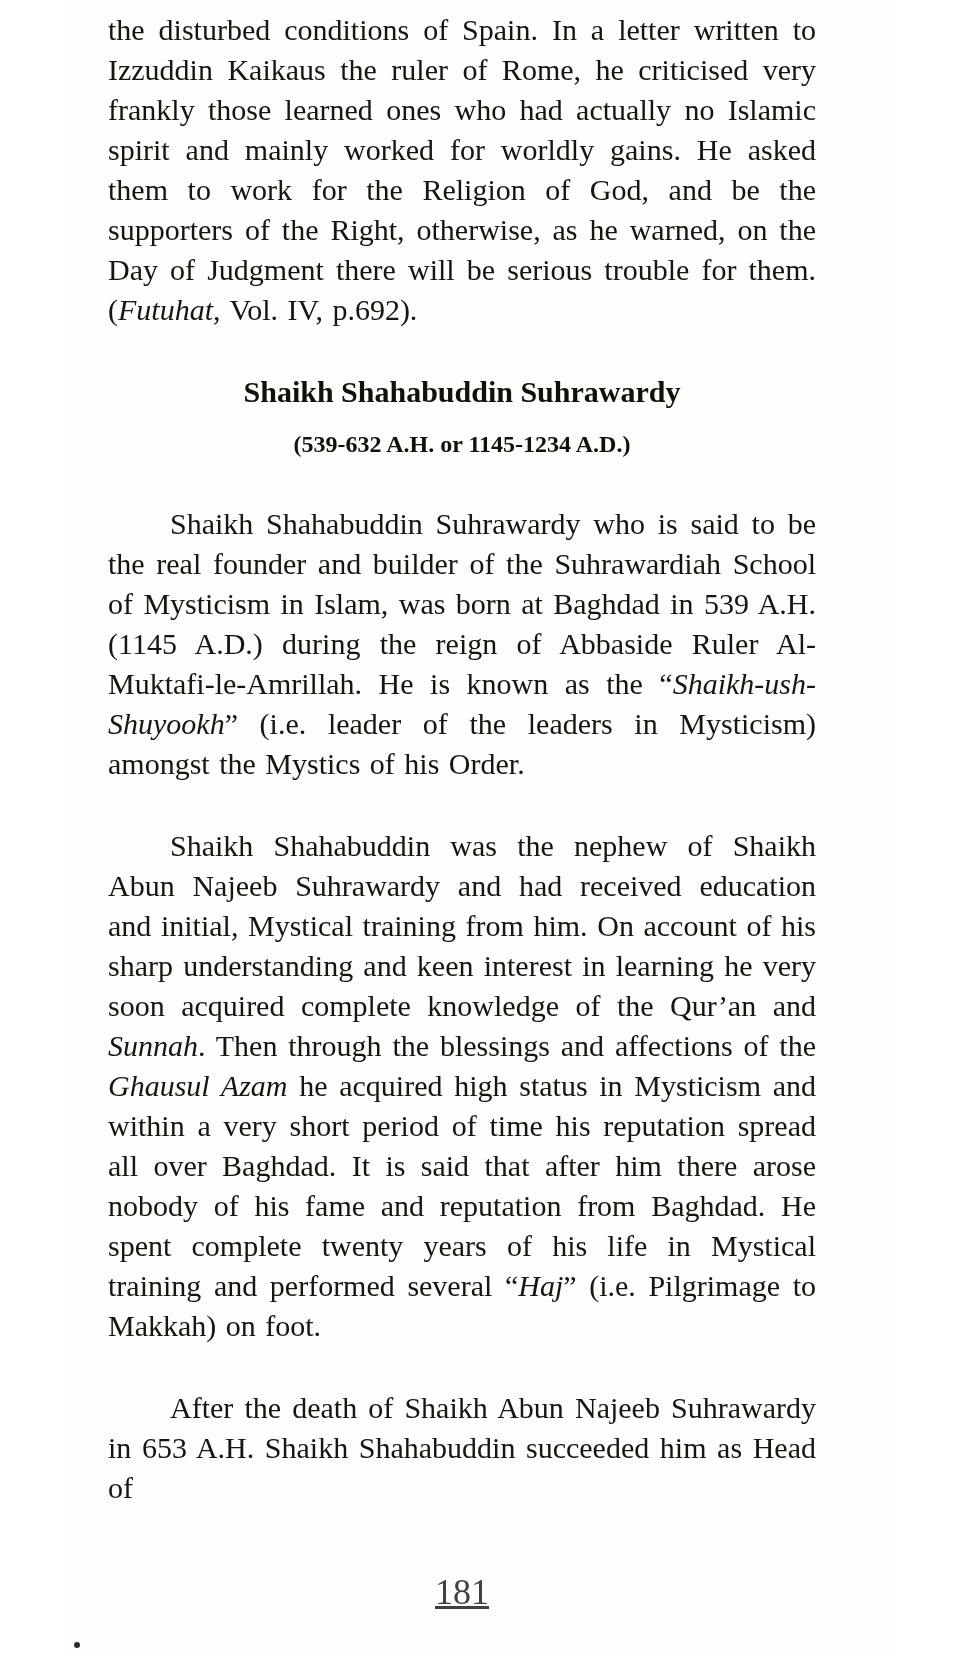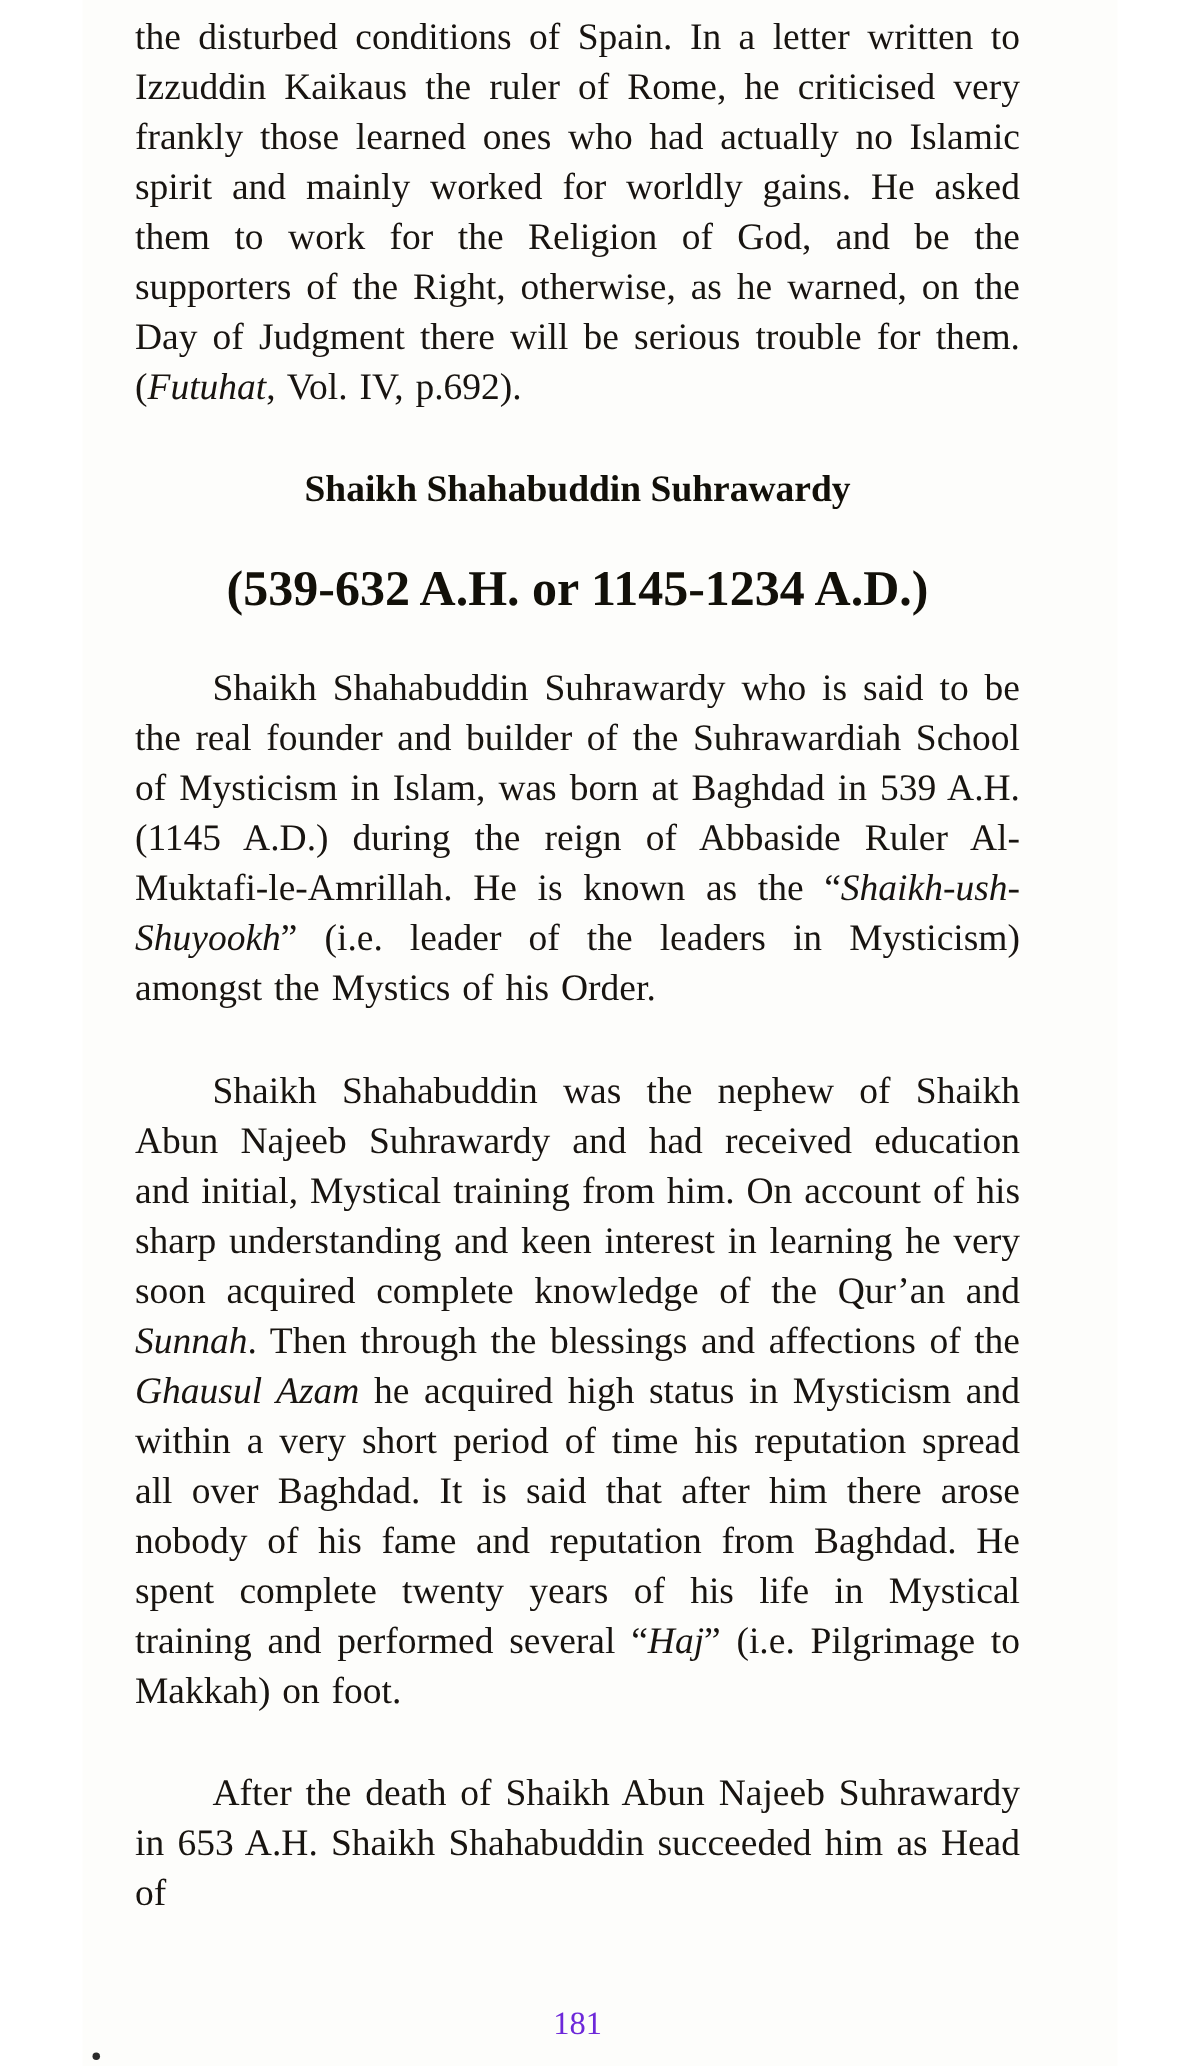--- a/index.html
+++ b/index.html
@@ -26,37 +26,38 @@
     text-align: justify;
     word-spacing: 2px;
   }
   p.body-text.indent {
     text-indent: 62px;
   }
   .heading {
     font-size: 30px;
     font-weight: bold;
     text-align: center;
-    margin: 0 0 39px 0;
+    margin: 0 0 12px 0;
     line-height: 40px;
     color: #121009;
   }
   .subheading {
-    font-size: 40px;
+    font-size: 24px;
     font-weight: bold;
     text-align: center;
     margin: 0 0 40px 0;
     line-height: 40px;
     color: #121009;
   }
   .page-number {
     text-align: center;
     margin-top: 64px;
-    font-size: 26px;
-    color: #6d28d9;
+    font-size: 36px;
+    color: #404040;
+    text-decoration: underline;
   }
   .scan-artifact {
     position: absolute;
     left: 8px;
     bottom: 5px;
     width: 6px;
     height: 6px;
     background: #2a2a2a;
     border-radius: 50%;
   }

